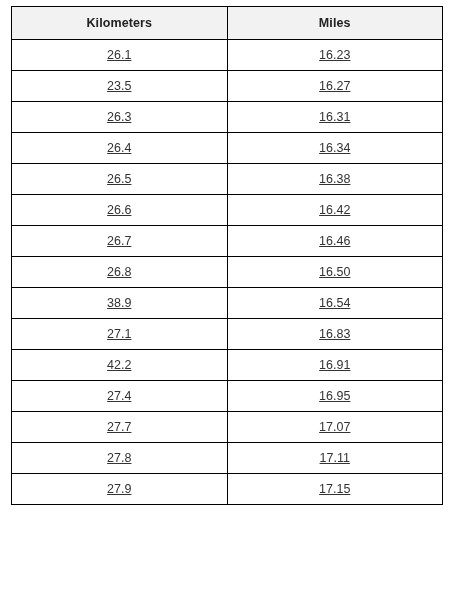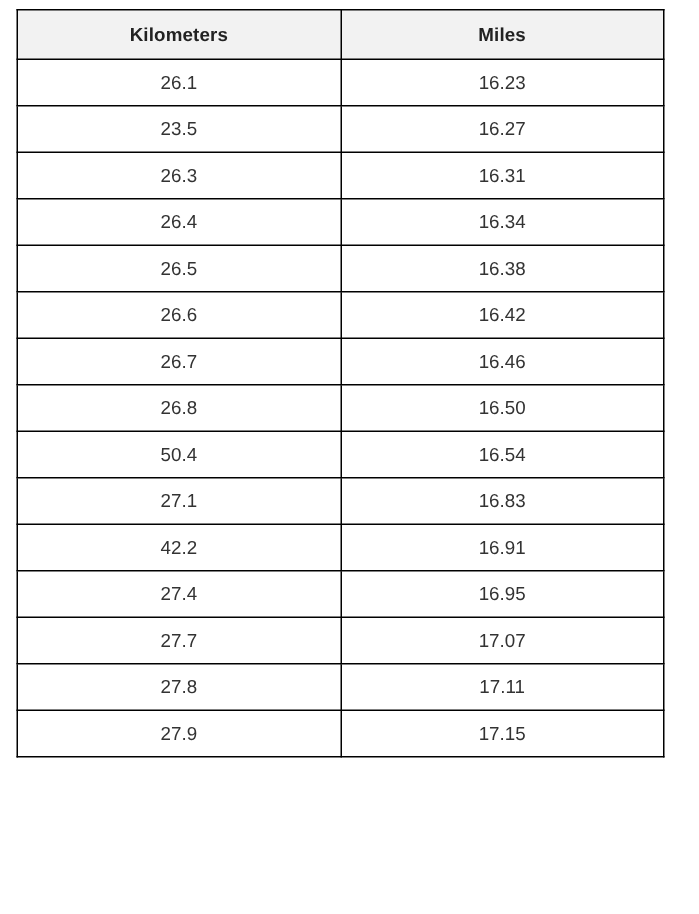--- a/index.html
+++ b/index.html
@@ -44,20 +44,21 @@
   table.conv-table td {
     height: 30px;
     background: #ffffff;
     color: #333333;
     font-size: 12.5px;
     font-weight: normal;
     text-align: center;
     vertical-align: middle;
     border: 1px solid #000000;
     padding: 0;
+    text-decoration: underline;
   }
   table.conv-table tr.highlight-row > td {
     background: #33cc33;
     color: #ffffff;
   }
 </style>
 </head>
 <body>
 
 <div class="page">
@@ -99,21 +100,21 @@
         </tr>
         <tr>
           <td>26.7</td>
           <td>16.46</td>
         </tr>
         <tr>
           <td>26.8</td>
           <td>16.50</td>
         </tr>
         <tr>
-          <td>50.4</td>
+          <td>38.9</td>
           <td>16.54</td>
         </tr>
         <tr>
           <td>27.1</td>
           <td>16.83</td>
         </tr>
         <tr>
           <td>42.2</td>
           <td>16.91</td>
         </tr>

